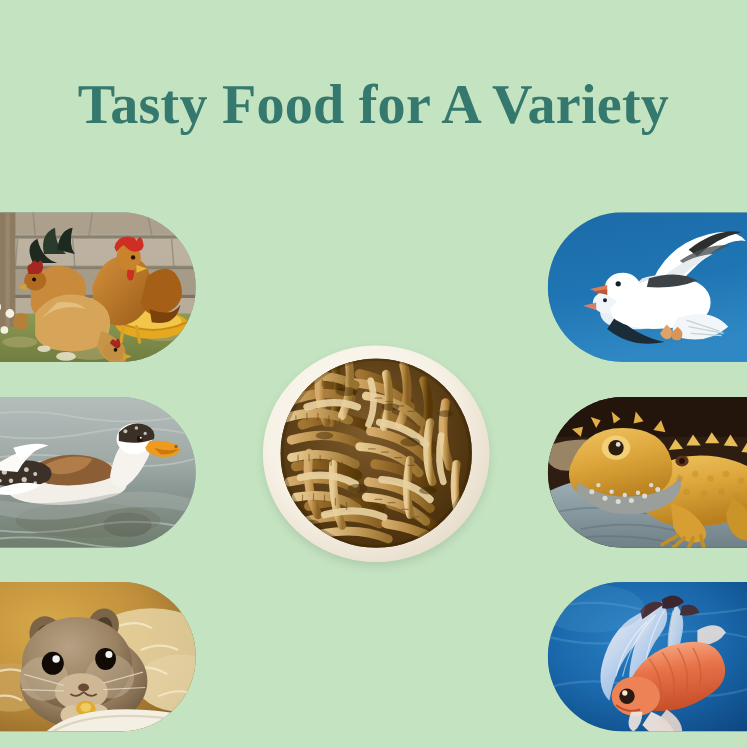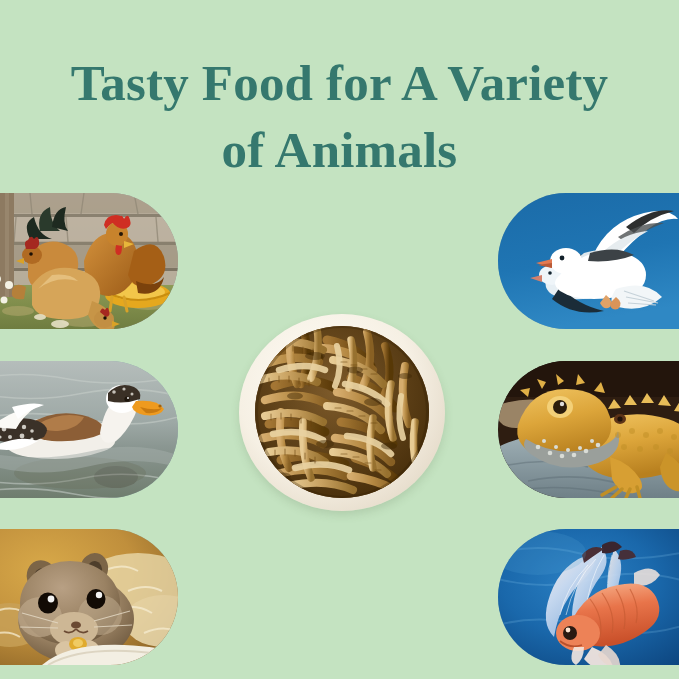--- a/index.html
+++ b/index.html
@@ -16,21 +16,21 @@
   .title-block{
     position:absolute;left:0;top:50px;width:679px;
     text-align:center;
     color:#35786e;
     font-family:"Liberation Serif", serif;
     font-weight:700;
     font-size:51px;
     line-height:67px;
     letter-spacing:0.2px;
   }
-  .title-line{display:block;white-space:nowrap;}
+  .title-line{display:block;white-space:nowrap;margin-top:13px;}
 
   
   .tile{
     position:absolute;
     overflow:hidden;
     background:#8aa;
   }
   .tile-left{
     left:-12px;width:190px;
     border-radius:10px 74px 74px 10px;
@@ -62,21 +62,20 @@
     background:#6d4a20;
   }
 </style>
 </head>
 <body style="background: rgb(196, 227, 193);">
 
 <div id="stage">
 
   <div class="title-block" style="color: rgb(53, 120, 110);">
     <span class="title-line">Tasty Food for A Variety</span>
-    <span class="title-line">of Animals</span>
   </div>
 
   <div class="tile tile-left row1">
     <svg class="scene" viewBox="0 0 190 136" preserveAspectRatio="none">
       <defs>
         <linearGradient id="wallg" x1="0" y1="0" x2="0" y2="1">
           <stop offset="0" stop-color="#b9ae9c"></stop>
             <stop offset="1" stop-color="#9a8f7c"></stop>
         </linearGradient>
         <linearGradient id="grd" x1="0" y1="0" x2="0" y2="1">

